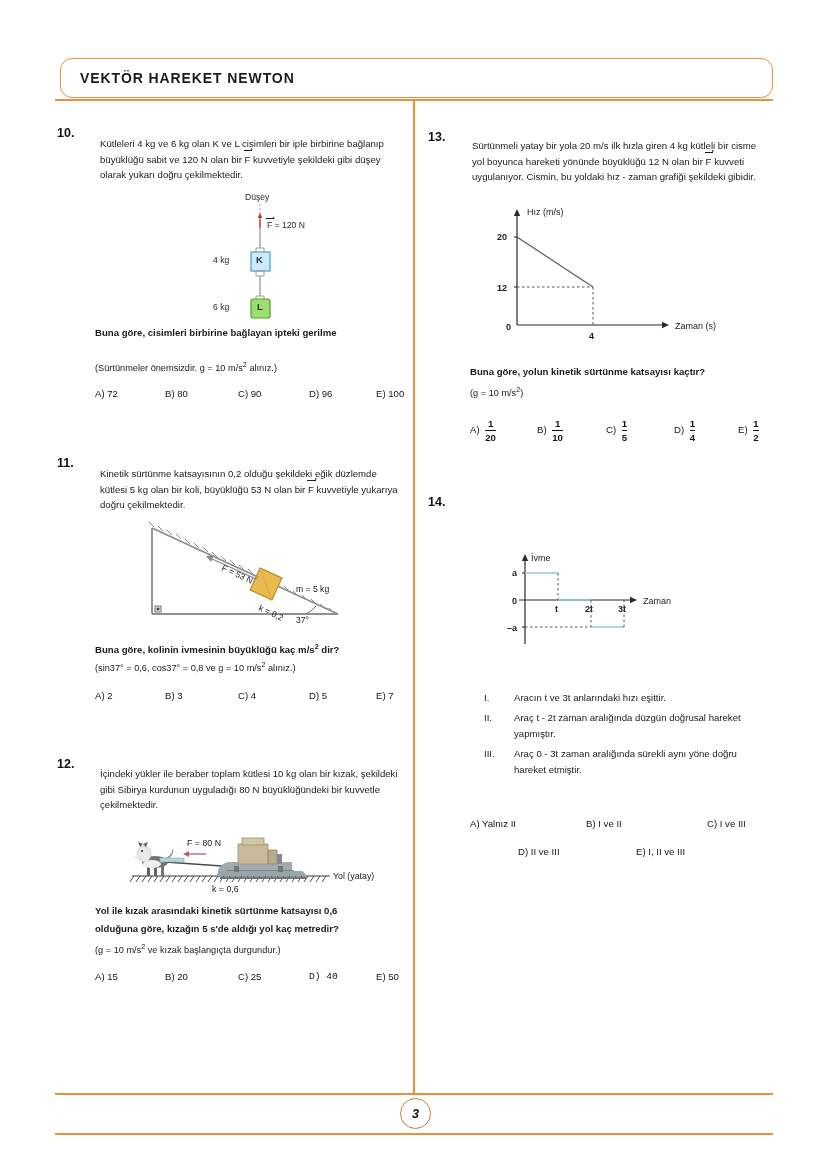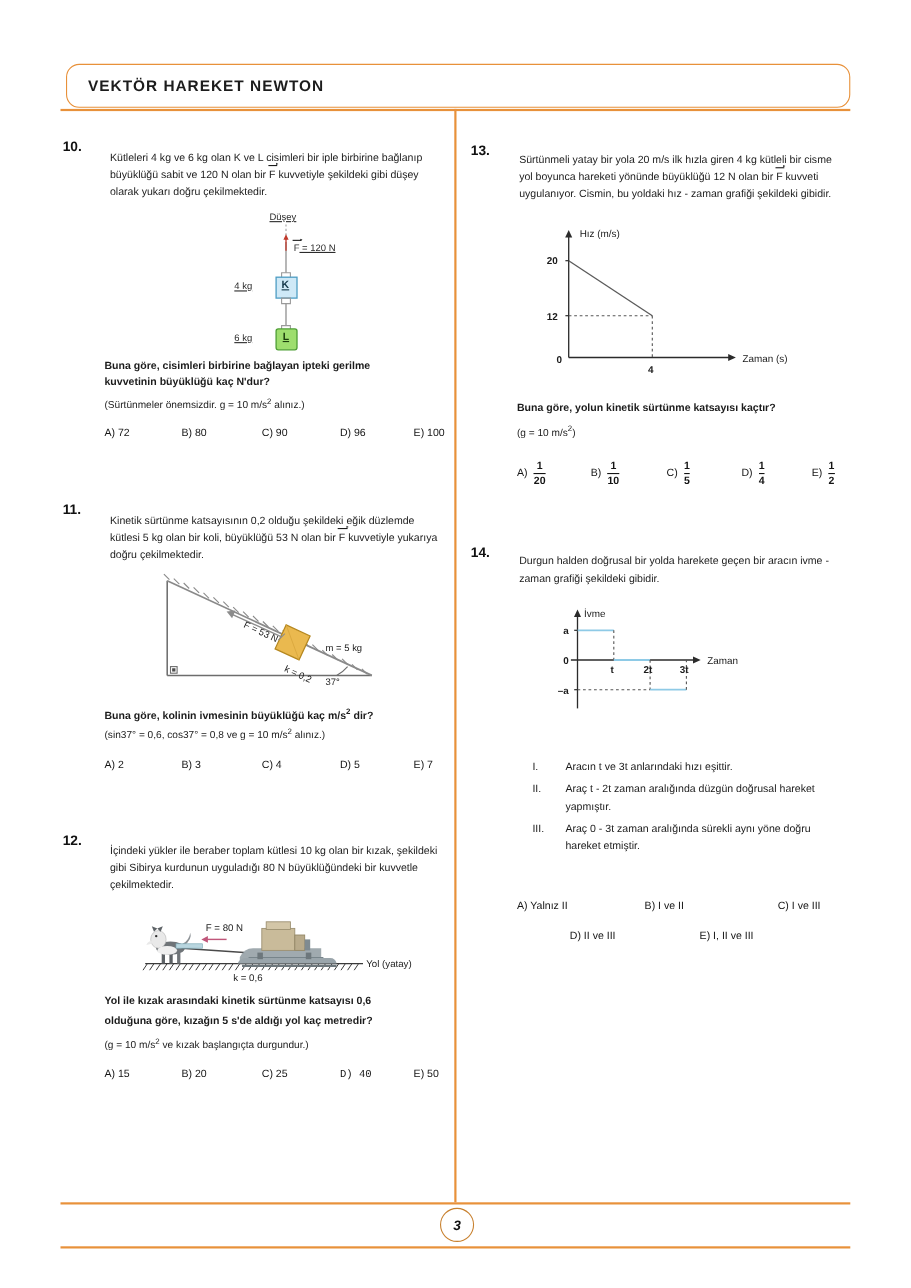--- a/index.html
+++ b/index.html
@@ -65,21 +65,21 @@
   .frac .bar{display:block;height:1.2px;background:#141414;margin:1px 0;}
   .frac .d{display:block;font-size:9.6px;font-weight:bold;line-height:11px;}
 
   
   .roman-list{position:absolute;font-size:9.6px;line-height:15.4px;width:268px;}
   .roman-row{position:relative;margin-bottom:5px;padding-left:30px;}
   .roman-row .rn{position:absolute;left:0;top:0;width:24px;text-align:left;}
 
   
   .fig10{position:absolute;left:185px;top:192px;width:180px;height:130px;}
-  .f10-label{position:absolute;font-size:8.6px;color:#2b2b2b;text-decoration:underline;}
+  .f10-label{position:absolute;font-size:8.6px;color:#2b2b2b;}
 
   
   .fig11{position:absolute;left:138px;top:522px;width:266px;height:108px;}
 
   
   .fig12{position:absolute;left:130px;top:818px;width:270px;height:76px;}
 
   
   .fig13{position:absolute;left:487px;top:203px;width:225px;height:140px;}
 
@@ -129,21 +129,20 @@
     </svg>
     <div class="f10-label" style="left:60px;top:0px;">Düşey</div>
     <div class="f10-label" style="left:82px;top:28px;"><span class="vec">F</span><span id="f10force"> = 120 N</span></div>
     <div class="f10-label" style="left:28px;top:63px;">4 kg</div>
     <div class="f10-label" style="left:28px;top:110px;">6 kg</div>
     <div class="f10-label" style="left:71px;top:62px;font-weight:bold;font-size:9.5px;color:#15384a;">K</div>
     <div class="f10-label" style="left:72px;top:109px;font-weight:bold;font-size:9.5px;color:#1b3d0c;">L</div>
   </div>
 
   <div class="qbody w-l ask" style="left:95px;top:325px;">Buna göre, cisimleri birbirine bağlayan ipteki gerilme</div>
-  <div class="qbody w-l ask" style="left:95px;top:340px;">kuvvetinin büyüklüğü kaç N'dur?</div>
   <div class="qbody w-l note" style="left:95px;top:357px;"><span>(Sürtünmeler önemsizdir. g = 10 m/s</span><sup>2</sup><span> alınız.)</span></div>
 
   <div class="choices" style="left:95px;top:388px;width:300px;height:16px;">
     <span class="ch" style="left:0px;">A) 72</span>
     <span class="ch" style="left:70px;">B) 80</span>
     <span class="ch" style="left:143px;">C) 90</span>
     <span class="ch" style="left:214px;">D) 96</span>
     <span class="ch" style="left:281px;">E) 100</span>
   </div>
 
@@ -392,21 +391,20 @@
       <span>E)</span>
       <span class="frac">
         <span class="n">1</span>
         <span class="bar"></span>
         <span class="d">2</span>
       </span>
     </span>
   </div>
 
   <div class="qnum" style="left:428px;top:495px;">14.</div>
-  <div class="qbody w-r" style="left:472px;top:503px;"><span>Durgun halden doğrusal bir yolda harekete geçen bir aracın ivme - zaman grafiği şekildeki gibidir.</span></div>
 
   <div class="fig14">
     <svg width="215" height="104" viewBox="0 0 215 104">
 
       <line x1="30" y1="96" x2="30" y2="12" stroke="#2b2b2b" stroke-width="1.2"></line>
       <polygon points="30,6 26.8,13 33.2,13" fill="#2b2b2b"></polygon>
 
       <line x1="24" y1="52" x2="136" y2="52" stroke="#2b2b2b" stroke-width="1.2"></line>
       <polygon points="142,52 135,48.8 135,55.2" fill="#2b2b2b"></polygon>
 

